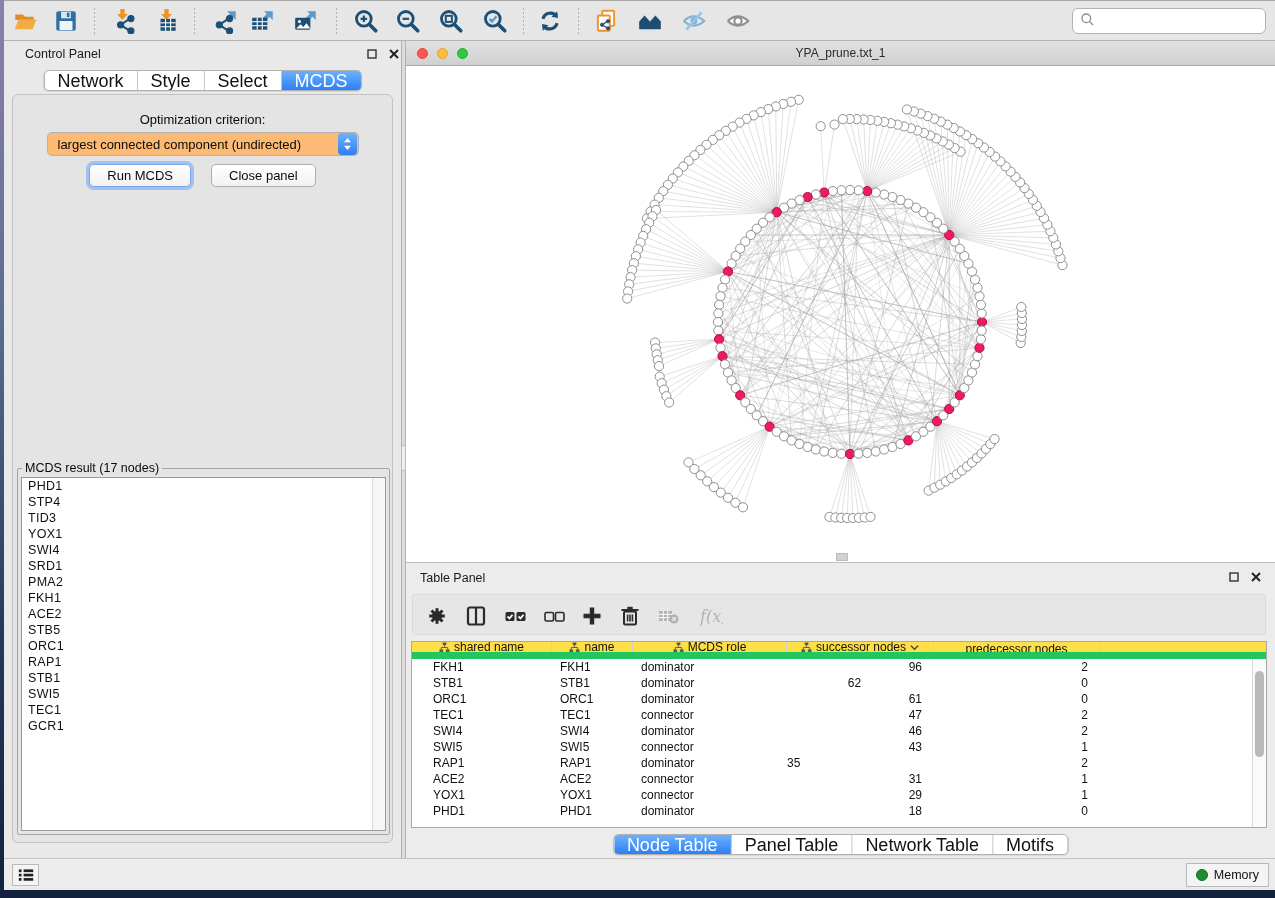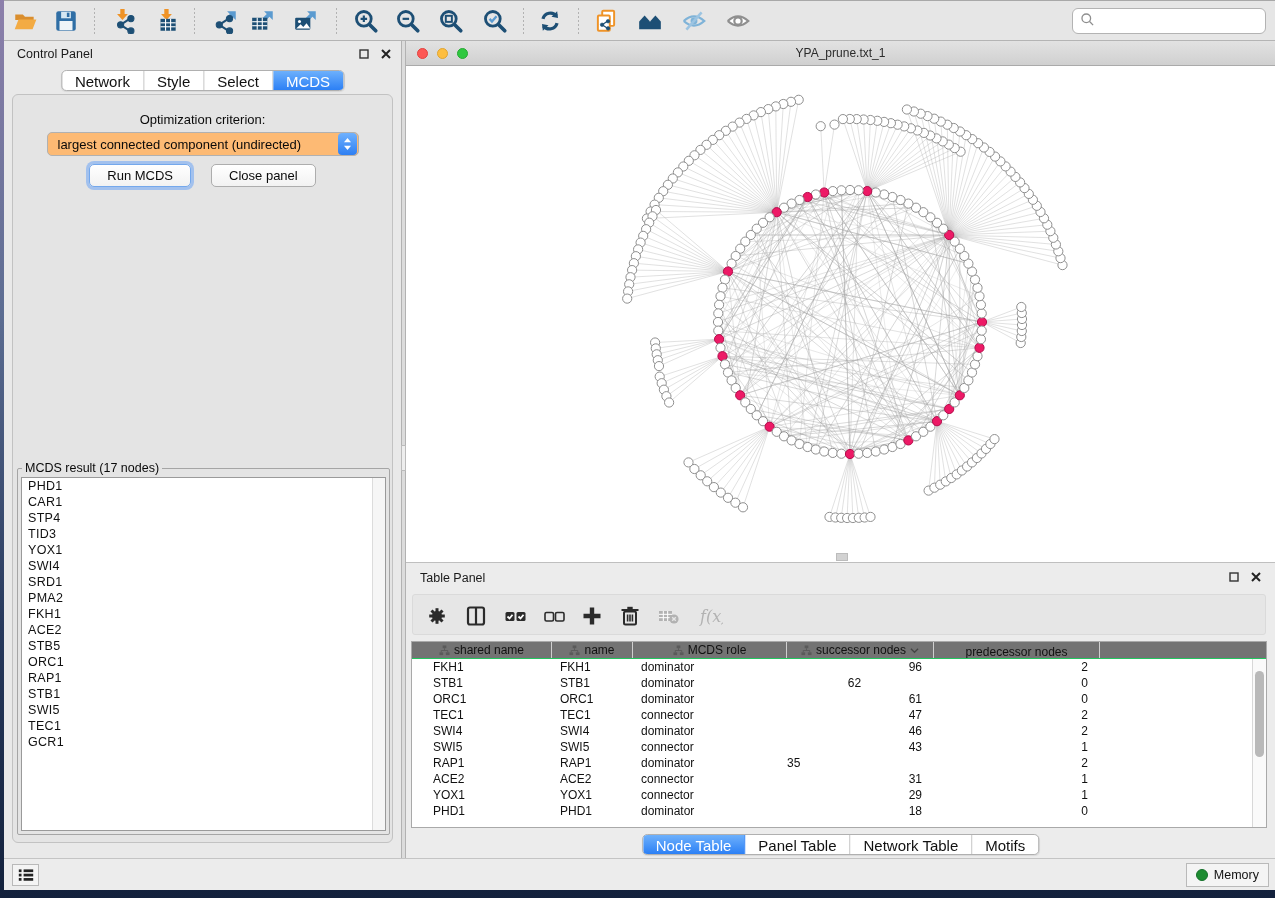--- a/index.html
+++ b/index.html
@@ -13,26 +13,26 @@
              border-top:1px solid #a8a8a8; border-bottom:1px solid #b4b4b4; }
   .tb-btn { position:absolute; top:4px; width:32px; height:32px; display:flex; align-items:center; justify-content:center; }
   .tb-sep { position:absolute; top:7px; width:1px; height:27px;
             background-image:linear-gradient(#b2b2b2 50%, rgba(0,0,0,0) 50%); background-size:1px 4px; }
   .search-box { position:absolute; right:9px; top:7px; width:194px; height:26px; background:#fff;
                 border:1px solid #b3b3b3; border-radius:6px; display:flex; align-items:center; padding-left:7px; }
   .search-box input { border:none; outline:none; flex:1; height:20px; font-size:12px; background:transparent; }
 
   
   .control-panel { position:absolute; left:0; top:41px; width:397px; height:817px; background:#e9e9e9; }
-  .panel-titlebar { position:absolute; left:4px; top:0; width:100%; height:26px; }
+  .panel-titlebar { position:absolute; left:12px; top:0; width:100%; height:26px; }
   .panel-title { position:absolute; left:9px; top:6px; font-size:12.5px; color:#1a1a1a; }
   .wicon { position:absolute; top:6px; width:14px; height:14px; display:flex; align-items:center; justify-content:center; }
   .seg { display:flex; border:1px solid #b0b0b0; border-radius:5px; overflow:hidden; background:#fff; height:21px;
          box-shadow:0 1px 1px rgba(0,0,0,0.08); }
-  .seg .tab { padding:0 13px; font-size:15px; line-height:21px; border-right:1px solid #c6c6c6; color:#111; white-space:nowrap; }
+  .seg .tab { padding:0 13px; font-size:18px; line-height:21px; border-right:1px solid #c6c6c6; color:#111; white-space:nowrap; }
   .seg .tab:last-child { border-right:none; }
   .seg .tab.active { background:linear-gradient(180deg,#6db0fc,#2c80f5); color:#fff; border-right-color:#2c80f5; }
   .cp-tabs { position:absolute; top:29px; left:50%; transform:translateX(-50%); }
   .cp-card { position:absolute; left:8px; top:53px; width:381px; height:749px; background:#e4e4e4;
              border:1px solid #c2c2c2; border-radius:6px; }
   .opt-label { position:absolute; top:17px; width:100%; text-align:center; font-size:13px; color:#0a0a0a; }
   .dropdown { position:absolute; top:37px; left:50%; transform:translateX(-50%); width:312px; height:24px; background:#fdba74;
               border:1px solid #b1b1b1; border-radius:5px; display:flex; align-items:center; }
   .dropdown .dd-text { flex:1; padding-left:10px; font-size:13px; color:#0a0a0a; white-space:nowrap; }
   .dd-stepper { width:19px; height:22px; margin-right:1px; border-radius:4px;
@@ -62,21 +62,21 @@
   .net-canvas { position:absolute; left:0; top:25px; width:869px; height:496px; background:#fff; overflow:hidden; }
   .h-split-handle { position:absolute; left:430px; bottom:1px; width:12px; height:8px; background:#d2d2d2; border:1px solid #bcbcbc; }
 
   
   .table-panel { position:absolute; left:0; top:521px; width:869px; height:296px; background:#ececec; border-top:1px solid #bfbfbf; }
   .tp-title { position:absolute; left:14px; top:8px; font-size:12.5px; color:#1a1a1a; }
   .tp-toolbar { position:absolute; left:6px; top:31px; width:854px; height:41px; background:#e6e6e6;
                 border:1px solid #dadada; border-radius:3px; }
   .tp-btn { position:absolute; top:8px; width:26px; height:26px; display:flex; align-items:center; justify-content:center; }
   .node-table { position:absolute; left:5px; top:78px; width:856px; height:187px; background:#fff; border:1px solid #a9a9a9; overflow:hidden; }
-  .nt-header { display:flex; height:17px; background:#737373; border-bottom:1px solid #22c55e; }
+  .nt-header { display:flex; height:17px; background:#fde047; border-bottom:7px solid #22c55e; }
   .nt-hcell { display:flex; align-items:center; justify-content:center; gap:4px; font-size:12px; color:#111;
               border-right:1px solid #cfcfcf; overflow:hidden; white-space:nowrap; }
   .nt-row { display:flex; height:16px; }
   .nt-cell { font-size:12px; line-height:16px; white-space:nowrap; overflow:hidden; }
   .nt-sb { position:absolute; right:0; top:17px; bottom:0; width:14px; background:#fafafa; border-left:1px solid #d8d8d8; }
   .nt-sb .thumb { position:absolute; left:2px; width:9px; top:12px; height:86px; background:#b9b9b9; border-radius:5px; }
   .bottom-tabs { position:absolute; top:271px; left:50%; transform:translateX(-50%); }
 
   
   .statusbar { position:absolute; left:0; bottom:0; width:100%; height:32px; background:#ececec; border-top:1px solid #c4c4c4; }
@@ -291,21 +291,20 @@
       </div>
       <div class="btn-row">
         <button class="mac-btn focused">Run MCDS</button>
         <button class="mac-btn">Close panel</button>
       </div>
       <fieldset class="groupbox">
         <legend>MCDS result (17 nodes)</legend>
         <div class="listbox">
           <div id="mcds-items">
               <div class="list-item">PHD1</div>
-              <div class="list-item">CAR1</div>
               <div class="list-item">STP4</div>
               <div class="list-item">TID3</div>
               <div class="list-item">YOX1</div>
               <div class="list-item">SWI4</div>
               <div class="list-item">SRD1</div>
               <div class="list-item">PMA2</div>
               <div class="list-item">FKH1</div>
               <div class="list-item">ACE2</div>
               <div class="list-item">STB5</div>
               <div class="list-item">ORC1</div>

